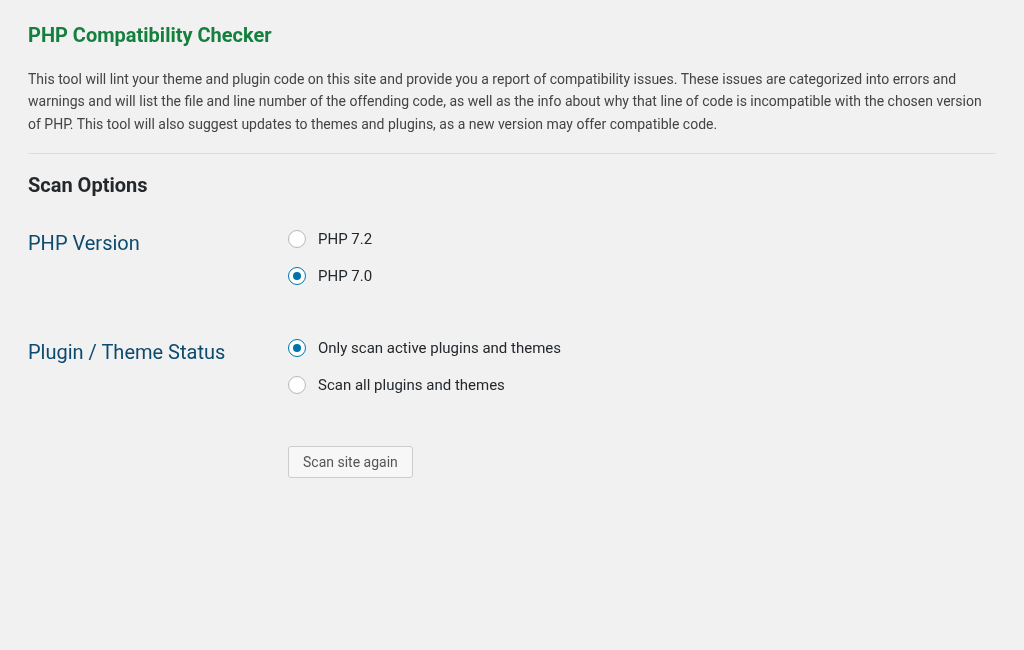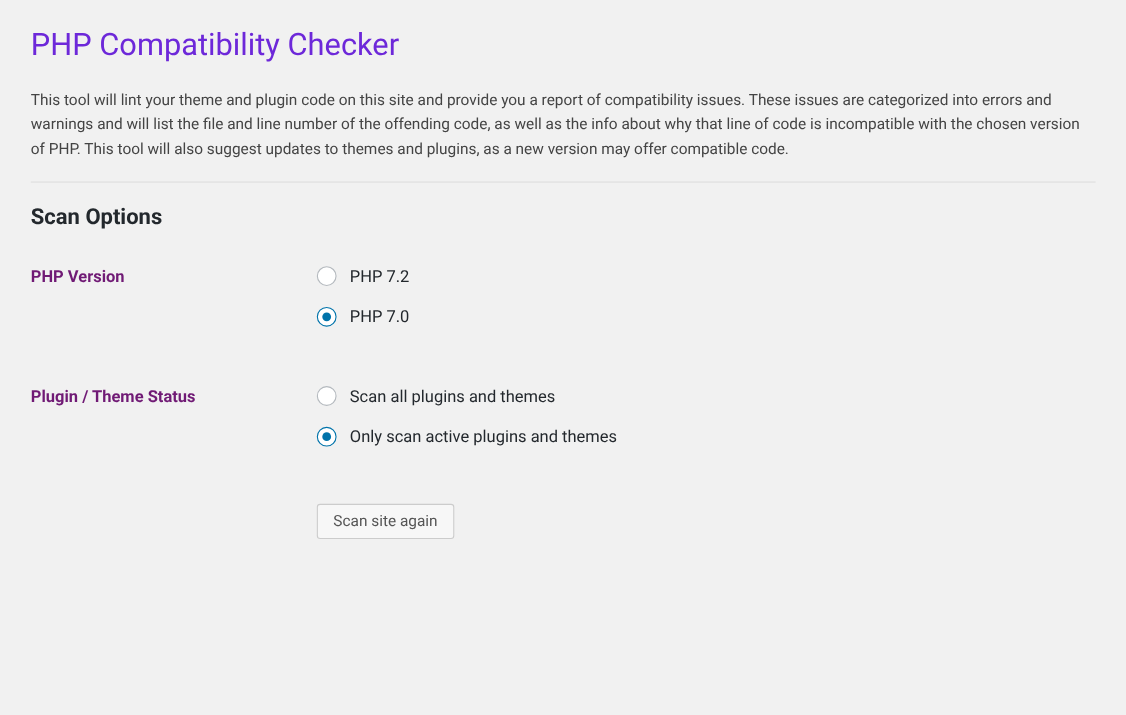--- a/index.html
+++ b/index.html
@@ -9,23 +9,23 @@
     }
     body {
       font-family: -apple-system, BlinkMacSystemFont, "Segoe UI", Roboto, Helvetica, Arial, sans-serif;
       background-color: #f1f1f1;
       color: #23282d;
       padding: 20px 28px;
       font-size: 14px;
       line-height: 1.5;
     }
     h1 {
-      font-size: 28px;
-      font-weight: 400;
-      color: #6d28d9;
+      font-size: 20px;
+      font-weight: 700;
+      color: #15803d;
       margin-bottom: 18px;
     }
     .intro-text p {
       font-size: 14px;
       color: #444;
       margin-bottom: 14px;
       line-height: 1.6;
     }
     hr {
       border: none;
@@ -37,23 +37,23 @@
       font-weight: 700;
       color: #23282d;
       margin-bottom: 28px;
     }
     .form-row {
       display: flex;
       margin-bottom: 36px;
     }
     .form-label {
       width: 260px;
-      font-weight: 700;
-      font-size: 15px;
-      color: #701a75;
+      font-weight: 400;
+      font-size: 20px;
+      color: #0c4a6e;
       padding-top: 0;
     }
     .form-options {
       flex: 1;
       text-align: right;
     }
     .radio-option {
       display: flex;
       align-items: center;
       margin-bottom: 14px;
@@ -125,25 +125,25 @@
       <span class="radio-circle checked"></span>
       <span class="radio-label">PHP 7.0</span>
     </label>
   </div>
 </div>
 
 <div class="form-row">
   <div class="form-label">Plugin / Theme Status</div>
   <div class="form-options">
     <label class="radio-option">
+      <span class="radio-circle checked"></span>
+      <span class="radio-label">Only scan active plugins and themes</span>
+    </label>
+    <label class="radio-option">
       <span class="radio-circle"></span>
       <span class="radio-label">Scan all plugins and themes</span>
-    </label>
-    <label class="radio-option">
-      <span class="radio-circle checked"></span>
-      <span class="radio-label">Only scan active plugins and themes</span>
     </label>
   </div>
 </div>
 
 <div class="submit-row">
   <button class="button">Scan site again</button>
 </div>
 
 </body></html>

